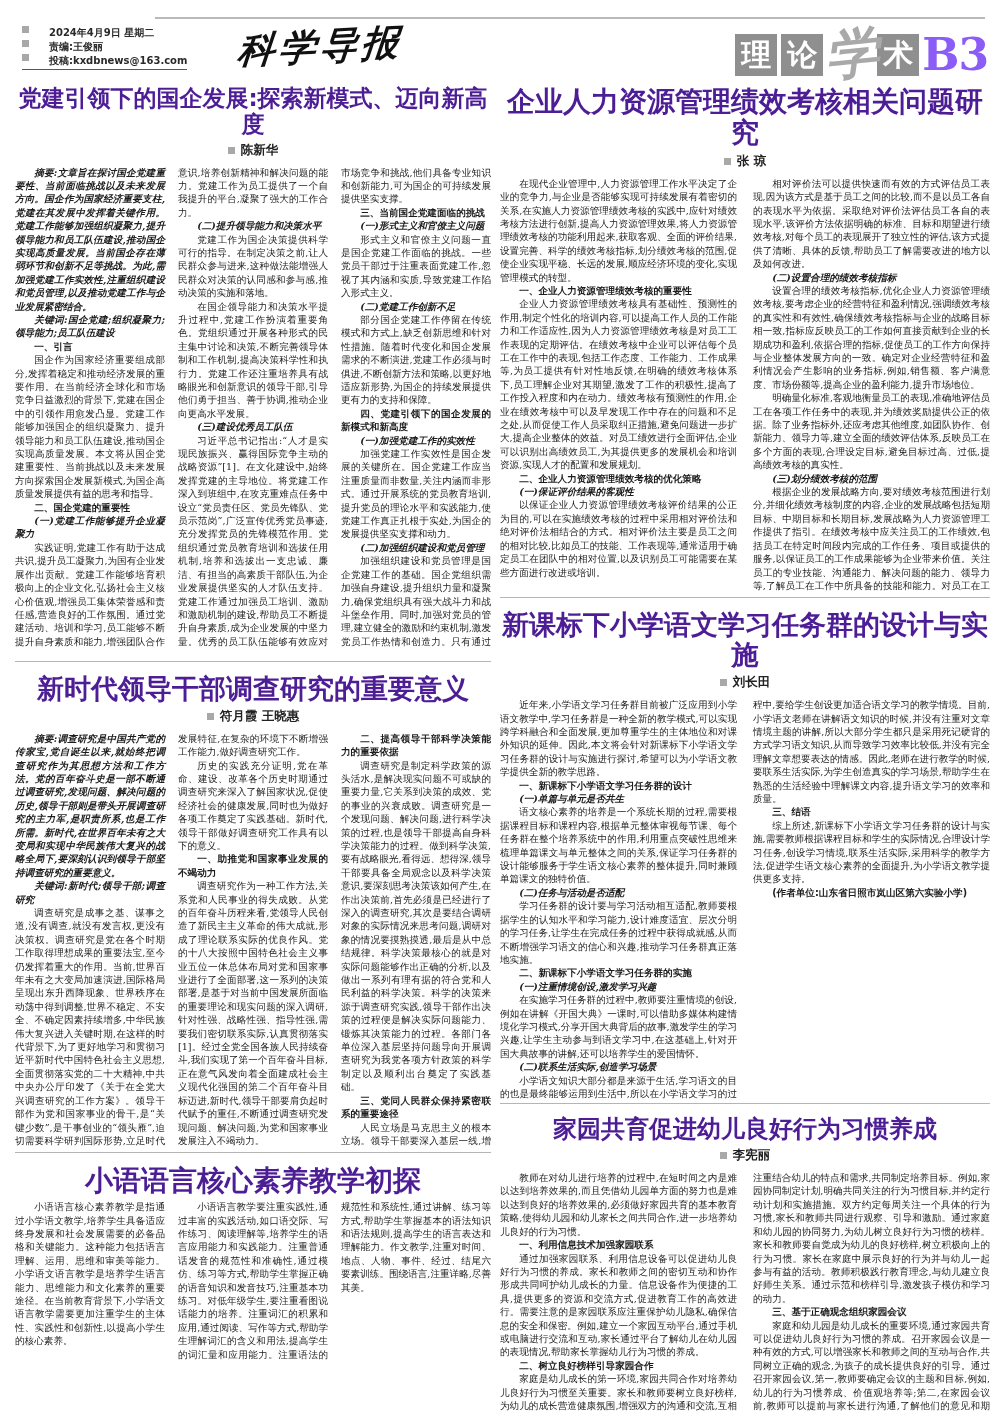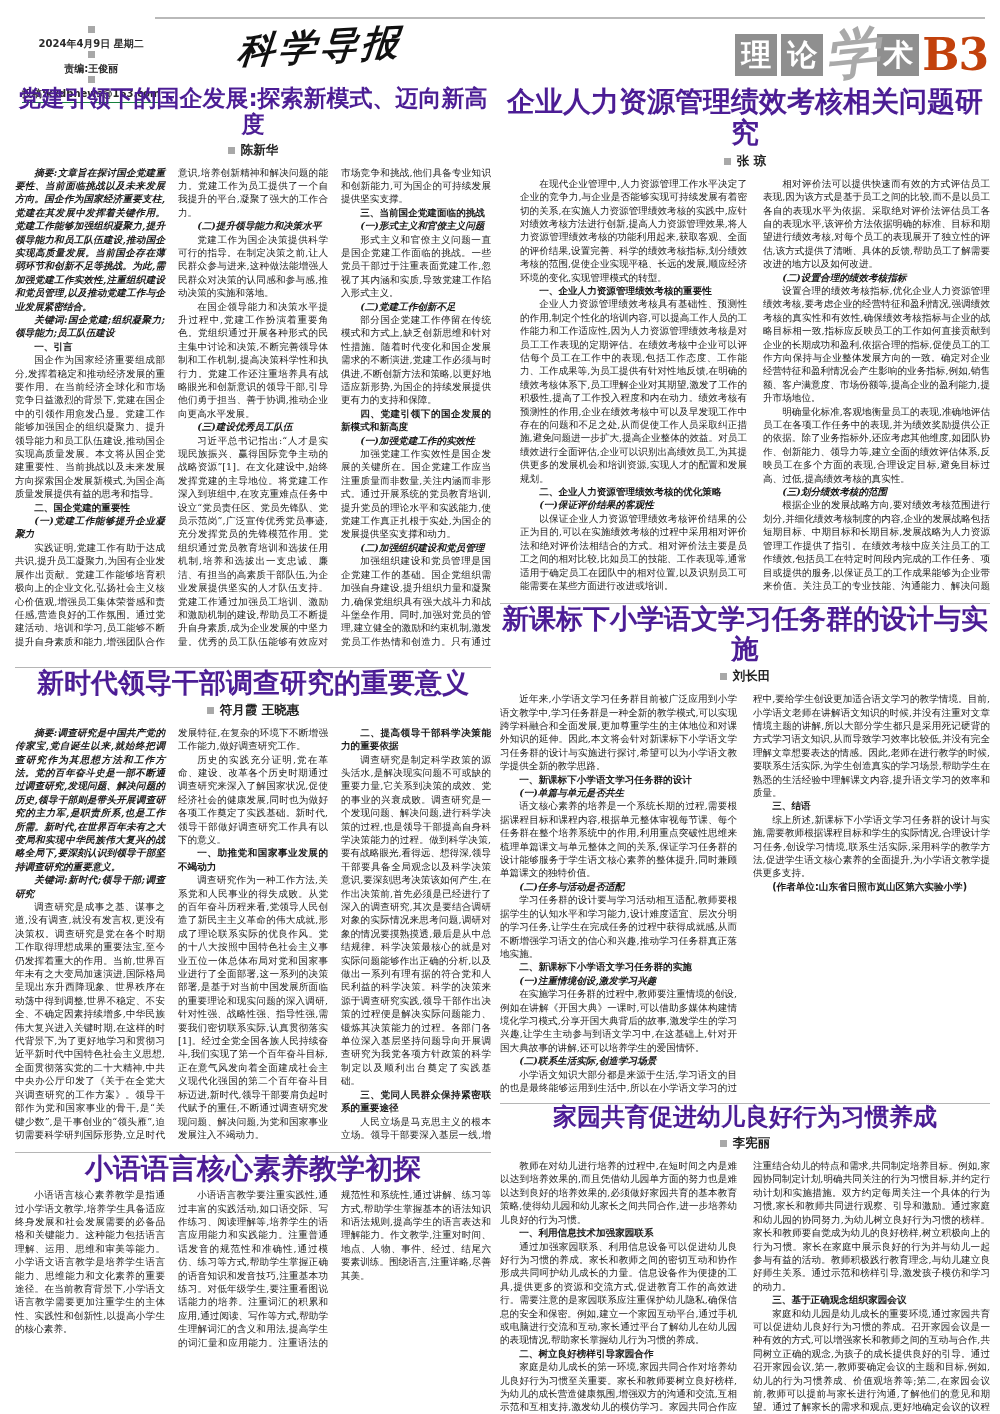--- a/index.html
+++ b/index.html
@@ -2,37 +2,37 @@
 <html><head>
 <meta charset="utf-8">
 <style>
   html,body{margin:0;padding:0;background:#e8e8e4;}
   .page{position:relative;width:1000px;height:1414px;background:#ffffff;margin:0 auto;
         font-family:"DejaVu Serif",serif;color:#1c1c1c;overflow:hidden;}
   
   .hdr-rule{position:absolute;left:155px;top:17px;width:830px;height:2px;background:#b9b9b9;}
   .hdr-left{position:absolute;left:22px;top:26px;font-family:"DejaVu Sans",sans-serif;
             font-size:10px;font-weight:700;color:#2a2a2a;line-height:14px;}
-  .hdr-left .ln{display:flex;align-items:center;gap:4px;flex-direction:column;}
+  .hdr-left .ln{display:flex;gap:20px;}
   .hdr-left .ln.u{border-bottom:1px solid #15803d;padding-bottom:1px;}
   .sq{display:inline-block;width:7px;height:7px;background:#a8a8a8;flex:0 0 auto;}
   .masthead{position:absolute;left:238px;top:22px;font-size:37px;font-weight:700;font-style:italic;
             font-family:"DejaVu Serif",serif;transform:skewX(-8deg) rotate(-3deg);letter-spacing:4px;color:#111;}
   .banner{position:absolute;right:12px;top:18px;display:flex;align-items:center;}
   .banner .bx{width:42px;height:42px;background:#8f8f8f;color:#fff;font-family:"DejaVu Sans",sans-serif;
               font-weight:700;font-size:30px;line-height:42px;text-align:center;margin-left:4px;}
   .banner .callig{font-size:54px;font-weight:700;font-style:italic;color:#a9a9a9;margin:0 -6px 0 2px;
                   font-family:"DejaVu Serif",serif;transform:rotate(-6deg);position:relative;z-index:2;}
-  .banner .pageno{font-family:"DejaVu Serif",serif;font-weight:700;font-size:44px;color:#c2410c;margin-left:3px;letter-spacing:-1px;}
+  .banner .pageno{font-family:"DejaVu Serif",serif;font-weight:700;font-size:44px;color:#8b5cf6;margin-left:3px;letter-spacing:-1px;}
   
   .content{position:absolute;top:86px;left:0;width:1000px;}
   .half{position:absolute;top:0;}
   .half.left{left:15px;width:476px;}
   .half.right{left:500px;width:490px;}
-  .article{border-top:1px solid #b5b5b5;padding-top:0;margin-top:6px;}
+  .article{border-top:1px solid #b5b5b5;padding-top:12px;margin-top:0;}
   .article.first{border-top:none;padding-top:0;margin-top:0;}
   .a-title{font-family:"DejaVu Sans",sans-serif;font-weight:700;text-align:center;
            color:#4c1d95;margin:0 0 4px 0;letter-spacing:0px;line-height:1.12;}
   .a-authors{display:flex;justify-content:center;align-items:center;gap:6px;
              font-family:"DejaVu Sans",sans-serif;font-weight:700;font-size:12.5px;margin:2px 0 7px 0;color:#222;}
   .a-body{column-fill:auto;overflow:hidden;text-align:justify;font-size:9.6px;line-height:13.4px;}
   .half.left  .a-body{column-gap:13px;}
   .half.right .a-body{column-gap:16px;}
   .para{margin:0;text-indent:2em;}
   .para.h{font-family:"DejaVu Sans",sans-serif;font-weight:700;}
@@ -136,21 +136,21 @@
       </div>
     </div>
 
     <div class="half right">
       <div class="article first">
         <h2 class="a-title" style="font-size: 28px;">企业人力资源管理绩效考核相关问题研究</h2>
         <div class="a-authors">
           <span class="sq"></span>
           <span>张 琼</span>
         </div>
-        <div class="a-body" style="column-count: 2; height: 420px; margin-left: 20px;">
+        <div class="a-body" style="column-count: 2; height: 420px;">
             <p class="para body">在现代企业管理中,人力资源管理工作水平决定了企业的竞争力,与企业是否能够实现可持续发展有着密切的关系,在实施人力资源管理绩效考核的实践中,应针对绩效考核方法进行创新,提高人力资源管理效果,将人力资源管理绩效考核的功能利用起来,获取客观、全面的评价结果,设置完善、科学的绩效考核指标,划分绩效考核的范围,促使企业实现平稳、长远的发展,顺应经济环境的变化,实现管理模式的转型。</p>
             <p class="para h">一、企业人力资源管理绩效考核的重要性</p>
             <p class="para body">企业人力资源管理绩效考核具有基础性、预测性的作用,制定个性化的培训内容,可以提高工作人员的工作能力和工作适应性,因为人力资源管理绩效考核是对员工工作表现的定期评估。在绩效考核中企业可以评估每个员工在工作中的表现,包括工作态度、工作能力、工作成果等,为员工提供有针对性地反馈,在明确的绩效考核体系下,员工理解企业对其期望,激发了工作的积极性,提高了工作投入程度和内在动力。绩效考核有预测性的作用,企业在绩效考核中可以及早发现工作中存在的问题和不足之处,从而促使工作人员采取纠正措施,避免问题进一步扩大,提高企业整体的效益。对员工绩效进行全面评估,企业可以识别出高绩效员工,为其提供更多的发展机会和培训资源,实现人才的配置和发展规划。</p>
             <p class="para h">二、企业人力资源管理绩效考核的优化策略</p>
             <p class="para sub">(一)保证评价结果的客观性</p>
             <p class="para body">以保证企业人力资源管理绩效考核评价结果的公正为目的,可以在实施绩效考核的过程中采用相对评价法和绝对评价法相结合的方式。相对评价法主要是员工之间的相对比较,比如员工的技能、工作表现等,通常适用于确定员工在团队中的相对位置,以及识别员工可能需要在某些方面进行改进或培训。</p>
             <p class="para body">相对评价法可以提供快速而有效的方式评估员工表现,因为该方式是基于员工之间的比较,而不是以员工各自的表现水平为依据。采取绝对评价法评估员工各自的表现水平,该评价方法依据明确的标准、目标和期望进行绩效考核,对每个员工的表现展开了独立性的评估,该方式提供了清晰、具体的反馈,帮助员工了解需要改进的地方以及如何改进。</p>
             <p class="para sub">(二)设置合理的绩效考核指标</p>
             <p class="para body">设置合理的绩效考核指标,优化企业人力资源管理绩效考核,要考虑企业的经营特征和盈利情况,强调绩效考核的真实性和有效性,确保绩效考核指标与企业的战略目标相一致,指标应反映员工的工作如何直接贡献到企业的长期成功和盈利,依据合理的指标,促使员工的工作方向保持与企业整体发展方向的一致。确定对企业经营特征和盈利情况会产生影响的业务指标,例如,销售额、客户满意度、市场份额等,提高企业的盈利能力,提升市场地位。</p>
             <p class="para body">明确量化标准,客观地衡量员工的表现,准确地评估员工在各项工作任务中的表现,并为绩效奖励提供公正的依据。除了业务指标外,还应考虑其他维度,如团队协作、创新能力、领导力等,建立全面的绩效评估体系,反映员工在多个方面的表现,合理设定目标,避免目标过高、过低,提高绩效考核的真实性。</p>

